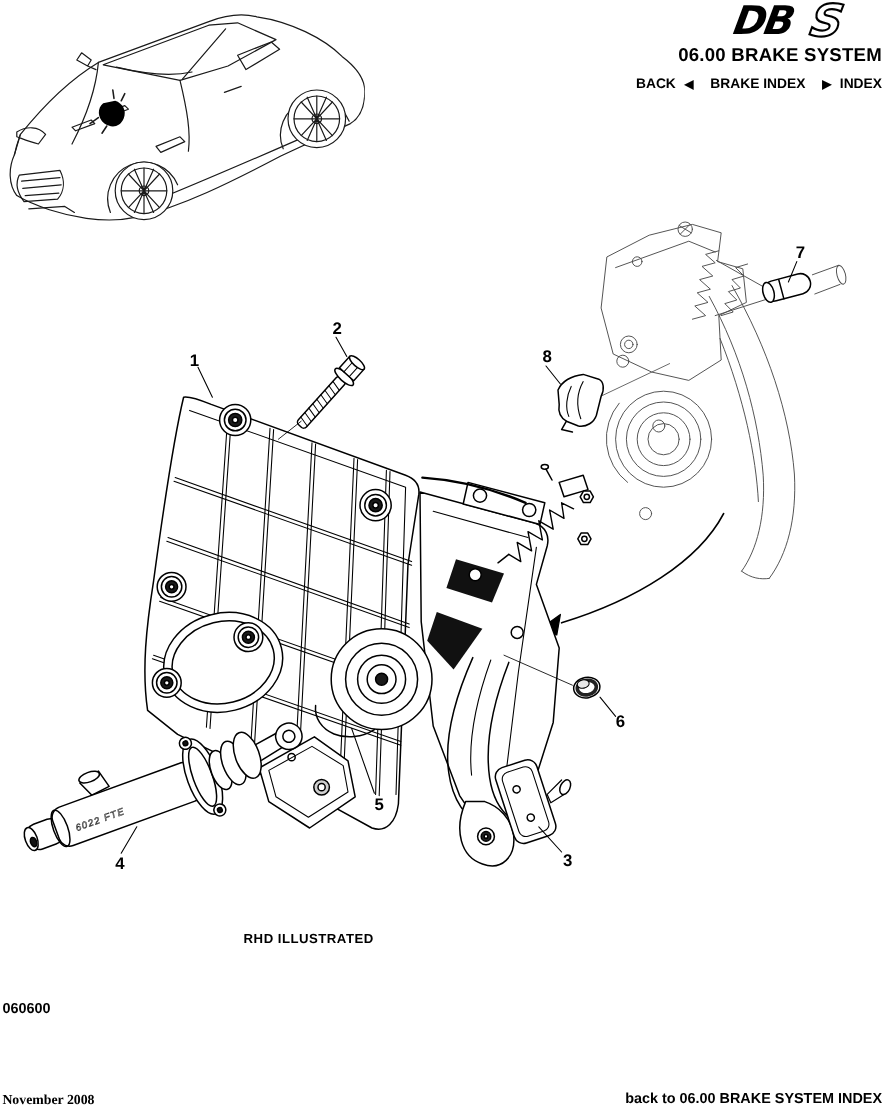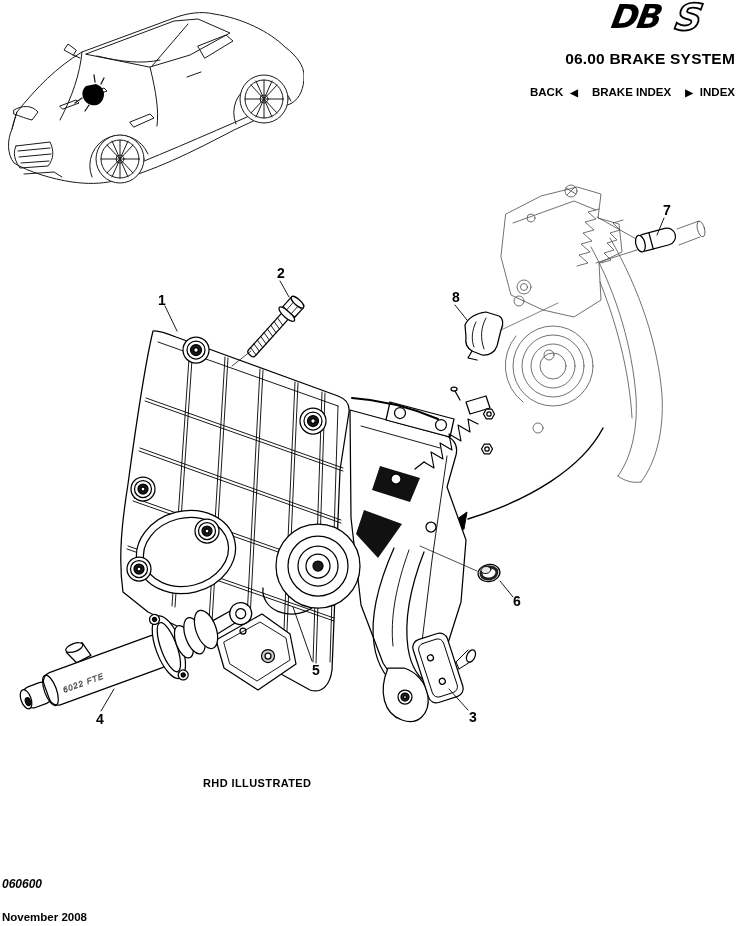--- a/index.html
+++ b/index.html
@@ -3,30 +3,30 @@
 <meta charset="utf-8">
 <style>
   html,body{margin:0;padding:0;background:#fff;}
   .page{position:relative;width:737px;height:926px;background:#fff;overflow:hidden;
         font-family:"Liberation Sans",sans-serif;color:#000;}
   svg{display:block;}
   .car{position:absolute;left:2px;top:2px;}
   .diagram{position:absolute;left:0;top:0;}
   .hdr{position:absolute;top:0;right:2px;text-align:right;}
   .logo{margin-left:auto;}
-  .section-title{font-size:15.5px;font-weight:bold;letter-spacing:.2px;margin-top:17px;}
-  .nav{margin-top:18px;font-size:11.5px;font-weight:bold;display:flex;justify-content:flex-start;align-items:center;}
+  .section-title{font-size:15.5px;font-weight:bold;letter-spacing:.2px;margin-top:5px;}
+  .nav{margin-top:8px;font-size:11.5px;font-weight:bold;display:flex;justify-content:flex-start;align-items:center;}
   .nav a{color:#000;text-decoration:none;display:inline-flex;align-items:center;gap:7px;}
   .nav .arrow{font-size:10px;}
   .nav .sp{width:14px;}
   .callout{position:absolute;transform:translate(-50%,-50%);font-size:14px;font-weight:bold;line-height:1;}
   .caption{position:absolute;left:203px;top:777px;font-size:11px;font-weight:bold;letter-spacing:.4px;}
-  .doc-number{position:absolute;left:2px;top:877px;font-size:12px;font-weight:bold;font-style:italic;}
+  .doc-number{position:absolute;left:2px;top:833px;font-size:12px;font-weight:bold;}
   .doc-title{position:absolute;left:2px;top:893px;font-size:12.5px;font-weight:bold;}
-  .doc-date{position:absolute;left:2px;top:911px;font-size:11.5px;font-weight:bold;}
+  .doc-date{position:absolute;left:2px;top:911px;font-size:11.5px;font-weight:bold;font-family:Liberation Serif, serif;}
   .index-link{position:absolute;right:2px;top:908px;font-size:12px;font-weight:bold;color:#000;text-decoration:none;}
 </style>
 </head>
 <body>
 
 <div class="page">
 
   <svg class="car" width="302" height="184" viewBox="0 0 302 184" fill="none" stroke="#1a1a1a" stroke-width="1" stroke-linejoin="round" stroke-linecap="round">
     <g>
       <path d="M15,110 C35,85 55,65 80,50 L172,16 C185,11 200,9 212,12 C240,16 268,30 283,45 C295,54 302,64 302,74 C302,86 298,96 290,101 L232,128 C190,150 150,170 112,179 C98,182 85,182 70,180 C50,177 27,170 12,161 C5,152 5,138 10,127 Z"></path>
@@ -308,14 +308,15 @@
       <div class="callout" style="left: 316px; top: 670px;">5</div>
       <div class="callout" style="left: 517px; top: 601px;">6</div>
       <div class="callout" style="left: 667px; top: 210px;">7</div>
       <div class="callout" style="left: 456px; top: 297px;">8</div>
     </div>
 
   <div class="caption">RHD ILLUSTRATED</div>
 
   <div class="doc-number">060600</div>
   <div class="doc-date">November 2008</div>
+  <a href="#" class="index-link">back to 06.00 BRAKE SYSTEM INDEX</a>
 
 </div>
 
 </body></html>

